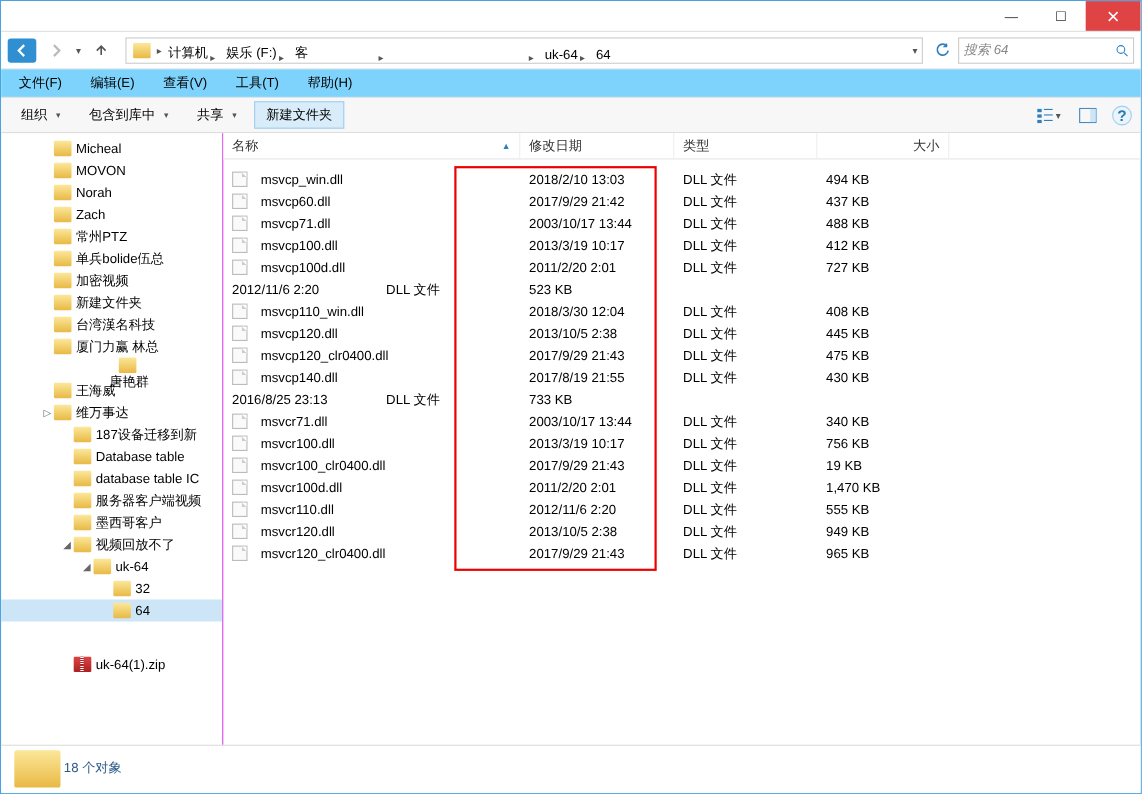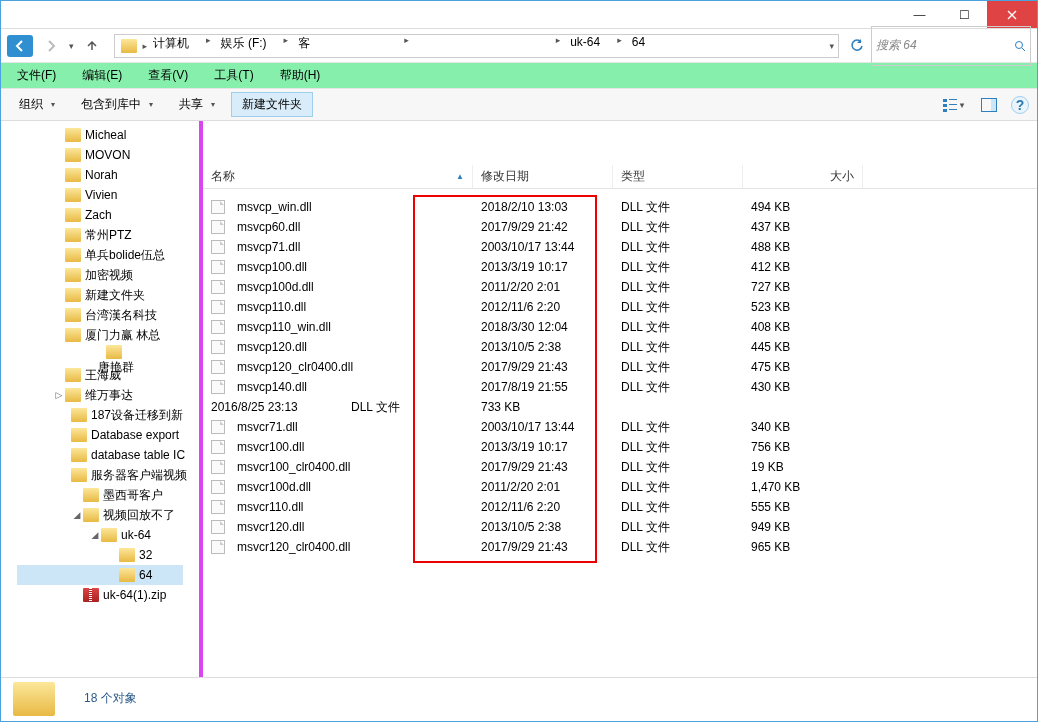--- a/index.html
+++ b/index.html
@@ -6,56 +6,56 @@
 body { background: #fff; width: 1038px; height: 722px; overflow: hidden; border: 1px solid #4aa3df; }
 .title-bar { height: 28px; background: #fff; display: flex; justify-content: flex-end; align-items: stretch; border-bottom: 1px solid #ddd; }
 .title-btn { width: 45px; display: flex; align-items: center; justify-content: center; color: #333; }
 .title-btn.close { background: #e04343; color: #fff; width: 50px; }
 .title-btn.close svg { width: 10px; height: 10px; }
 .nav-bar { height: 34px; background: #fff; display: flex; align-items: center; padding: 0 6px; gap: 4px; border-bottom: 1px solid #e5e5e5; }
 .nav-arrow { width: 28px; height: 24px; display: flex; align-items: center; justify-content: center; border-radius: 3px; color: #555; }
 .nav-arrow.back { background: #2f8fd1; color: #fff; border-radius: 3px; width: 26px; height: 22px;}
 .nav-arrow.disabled { color: #bbb; }
 .breadcrumb { flex: 1; height: 24px; border: 1px solid #ccc; display: flex; align-items: center; padding: 0 4px; gap: 2px; background: #fff; margin: 0 4px; }
-.crumb { display: flex; align-items: flex-start; gap: 17px; padding: 0 4px; height: 100%; }
+.crumb { display: flex; align-items: flex-end; gap: 2px; padding: 0 4px; height: 100%; }
 .chev { color: #555; font-size: 9px; }
 .refresh { width: 20px; height: 20px; display: flex; align-items: center; justify-content: center; color: #2f7fbf; }
-.search { width: 160px; height: 40px; border: 1px solid #ccc; display: flex; align-items: center; padding: 0 4px; font-style: italic; color: #888; }
-.menu-bar { height: 26px; display: flex; align-items: center; padding: 0 6px; gap: 6px; border-bottom: 1px solid #e5e5e5; background: #86efac; }
+.search { width: 160px; height: 24px; border: 1px solid #ccc; display: flex; align-items: center; padding: 0 4px; font-style: italic; color: #888; }
+.menu-bar { height: 26px; display: flex; align-items: center; padding: 0 6px; gap: 6px; border-bottom: 1px solid #e5e5e5; background: #7dd3fc; }
 .menu-bar span { padding: 2px 10px; }
 .toolbar { height: 32px; background: #f7f7f7; display: flex; align-items: center; padding: 0 8px; gap: 6px; border-bottom: 1px solid #ddd; }
 .tool-btn { padding: 3px 10px; display: flex; align-items: center; gap: 4px; }
 .tool-btn.highlight { background: #d9ecf9; border: 1px solid #9fcfee; }
 .tool-dd::after { content: "▾"; font-size: 8px; margin-left: 4px; color: #555; }
 .toolbar-right { margin-left: auto; display: flex; align-items: center; gap: 8px; }
 .view-icon { width: 28px; height: 22px; display:flex; align-items:center; justify-content:center; color:#2f7fbf; }
 .help-icon { color: #2a7ab0; font-weight: bold; font-size: 14px; border:1px solid #9fcfee; border-radius:50%; width:18px; height:18px; display:flex; align-items:center; justify-content:center; background:#eaf4fc;}
 .content { display: flex; height: 556px; }
-.tree { width: 202px; overflow-y: scroll; border-right: 4px solid #d946ef; padding: 4px 16px; }
+.tree { width: 202px; overflow-y: scroll; border-right: 1px solid #d946ef; padding: 4px 0; }
 .tree-item { display: flex; align-items: center; height: 20px; padding-right: 4px; white-space: nowrap; }
 .tree-item.selected { background: #cde6f7; }
 .tree-expander { width: 12px; color: #666; font-size: 9px; text-align:center; }
 .folder-icon { width: 16px; height: 14px; background: linear-gradient(#fce79a, #e8b944); border-radius: 1px; margin-right: 4px; flex-shrink: 0; }
 .zip-icon { width: 16px; height: 14px; background: linear-gradient(#d44, #a22); border-radius:1px; margin-right:4px; flex-shrink:0; position:relative;}
 .zip-icon::after{content:""; position:absolute; left:6px; top:0; width:3px; height:14px; background:repeating-linear-gradient(#fff,#fff 1px,#a22 1px,#a22 2px);}
-.file-list { flex: 1; position: relative; overflow: auto; margin-top: 44px; }
+.file-list { flex: 1; position: relative; overflow: auto; }
 .list-header { display: flex; height: 24px; align-items: center; border-bottom: 1px solid #e5e5e5; background: #fff; position: sticky; top:0; }
 .list-header .col { padding: 0 8px; color: #333; border-right: 1px solid #eee; height: 100%; display: flex; align-items: center; }
 .col-name { width: 270px; display:flex; align-items:center; gap:6px;}
 .col-date { width: 140px; }
 .col-type { width: 130px; }
 .col-size { width: 120px; justify-content: flex-end; }
 .sort-ind { font-size: 8px; color: #2f7fbf; margin-left: auto; }
 .rows { padding: 8px 0 0 0; }
 .row { display: flex; height: 20px; align-items: center; }
 .row .col { padding: 0 8px; }
 .file-icon { width: 14px; height: 14px; border: 1px solid #bbb; background: #fafafa; margin-right: 6px; position: relative; }
 .file-icon::after { content: ""; position: absolute; right:0; top:0; border-top:4px solid #fff; border-left:4px solid #ccc; }
 .red-annot { position: absolute; border: 2px solid #e00; pointer-events: none; }
-.status-bar { height: 42px; display: flex; align-items: center; padding: 0 12px; gap: 29px; border-top: 1px solid #ddd; background: #fff; }
+.status-bar { height: 42px; display: flex; align-items: center; padding: 0 12px; gap: 3px; border-top: 1px solid #ddd; background: #fff; }
 .big-folder { width: 42px; height: 34px; background: linear-gradient(#fce79a, #e8b944); border-radius: 2px; }
 ::-webkit-scrollbar { width: 17px; }
 ::-webkit-scrollbar-track { background: #f0f0f0; }
 ::-webkit-scrollbar-thumb { background: #c0c0c0; border: 1px solid #a8a8a8; }
 </style>
 </head>
 <body>
 
 <div class="title-bar">
   <div class="title-btn">—</div>
@@ -176,25 +176,20 @@
         <span>MOVON</span>
       </div>
       <div class="tree-item" style="padding-left: 36px;">
         <span class="tree-expander"></span>
         <span class="folder-icon"></span>
         <span>Norah</span>
       </div>
       <div class="tree-item" style="padding-left: 36px;">
         <span class="tree-expander"></span>
         <span class="folder-icon"></span>
-        <span>Vivien</span>
-      </div>
-      <div class="tree-item" style="padding-left: 36px;">
-        <span class="tree-expander"></span>
-        <span class="folder-icon"></span>
         <span>Zach</span>
       </div>
       <div class="tree-item" style="padding-left: 36px;">
         <span class="tree-expander"></span>
         <span class="folder-icon"></span>
         <span>常州PTZ</span>
       </div>
       <div class="tree-item" style="padding-left: 36px;">
         <span class="tree-expander"></span>
         <span class="folder-icon"></span>
@@ -236,21 +231,21 @@
         <span>维万事达</span>
       </div>
       <div class="tree-item" style="padding-left: 54px;">
         <span class="tree-expander"></span>
         <span class="folder-icon"></span>
         <span>187设备迁移到新</span>
       </div>
       <div class="tree-item" style="padding-left: 54px;">
         <span class="tree-expander"></span>
         <span class="folder-icon"></span>
-        <span>Database export</span>
+        <span>Database table</span>
       </div>
       <div class="tree-item" style="padding-left: 54px;">
         <span class="tree-expander"></span>
         <span class="folder-icon"></span>
         <span>database table IC</span>
       </div>
       <div class="tree-item" style="padding-left: 54px;">
         <span class="tree-expander"></span>
         <span class="folder-icon"></span>
         <span>服务器客户端视频</span>
@@ -273,21 +268,21 @@
       <div class="tree-item" style="padding-left: 90px;">
         <span class="tree-expander"></span>
         <span class="folder-icon"></span>
         <span>32</span>
       </div>
       <div class="tree-item selected" style="padding-left: 90px;">
         <span class="tree-expander"></span>
         <span class="folder-icon"></span>
         <span>64</span>
       </div>
-      <div class="tree-item" style="padding-left: 54px;">
+      <div class="tree-item" style="padding-left: 54px; margin-top: 29px;">
         <span class="tree-expander"></span>
         <span class="zip-icon"></span>
         <span>uk-64(1).zip</span>
       </div>
     </div>
   <div class="file-list">
     <div class="list-header">
       <div class="col col-name">
           <span>名称</span>
           <span class="sort-ind">▲</span>
@@ -336,24 +331,20 @@
         <div class="row">
           <div class="col col-name">
             <span class="file-icon"></span>
             <span>msvcp100d.dll</span>
           </div>
           <div class="col col-date">2011/2/20 2:01</div>
           <div class="col col-type">DLL 文件</div>
           <div class="col col-size">727 KB</div>
         </div>
         <div class="row">
-          <div class="col col-name">
-            <span class="file-icon"></span>
-            <span>msvcp110.dll</span>
-          </div>
           <div class="col col-date">2012/11/6 2:20</div>
           <div class="col col-type">DLL 文件</div>
           <div class="col col-size">523 KB</div>
         </div>
         <div class="row">
           <div class="col col-name">
             <span class="file-icon"></span>
             <span>msvcp110_win.dll</span>
           </div>
           <div class="col col-date">2018/3/30 12:04</div>

